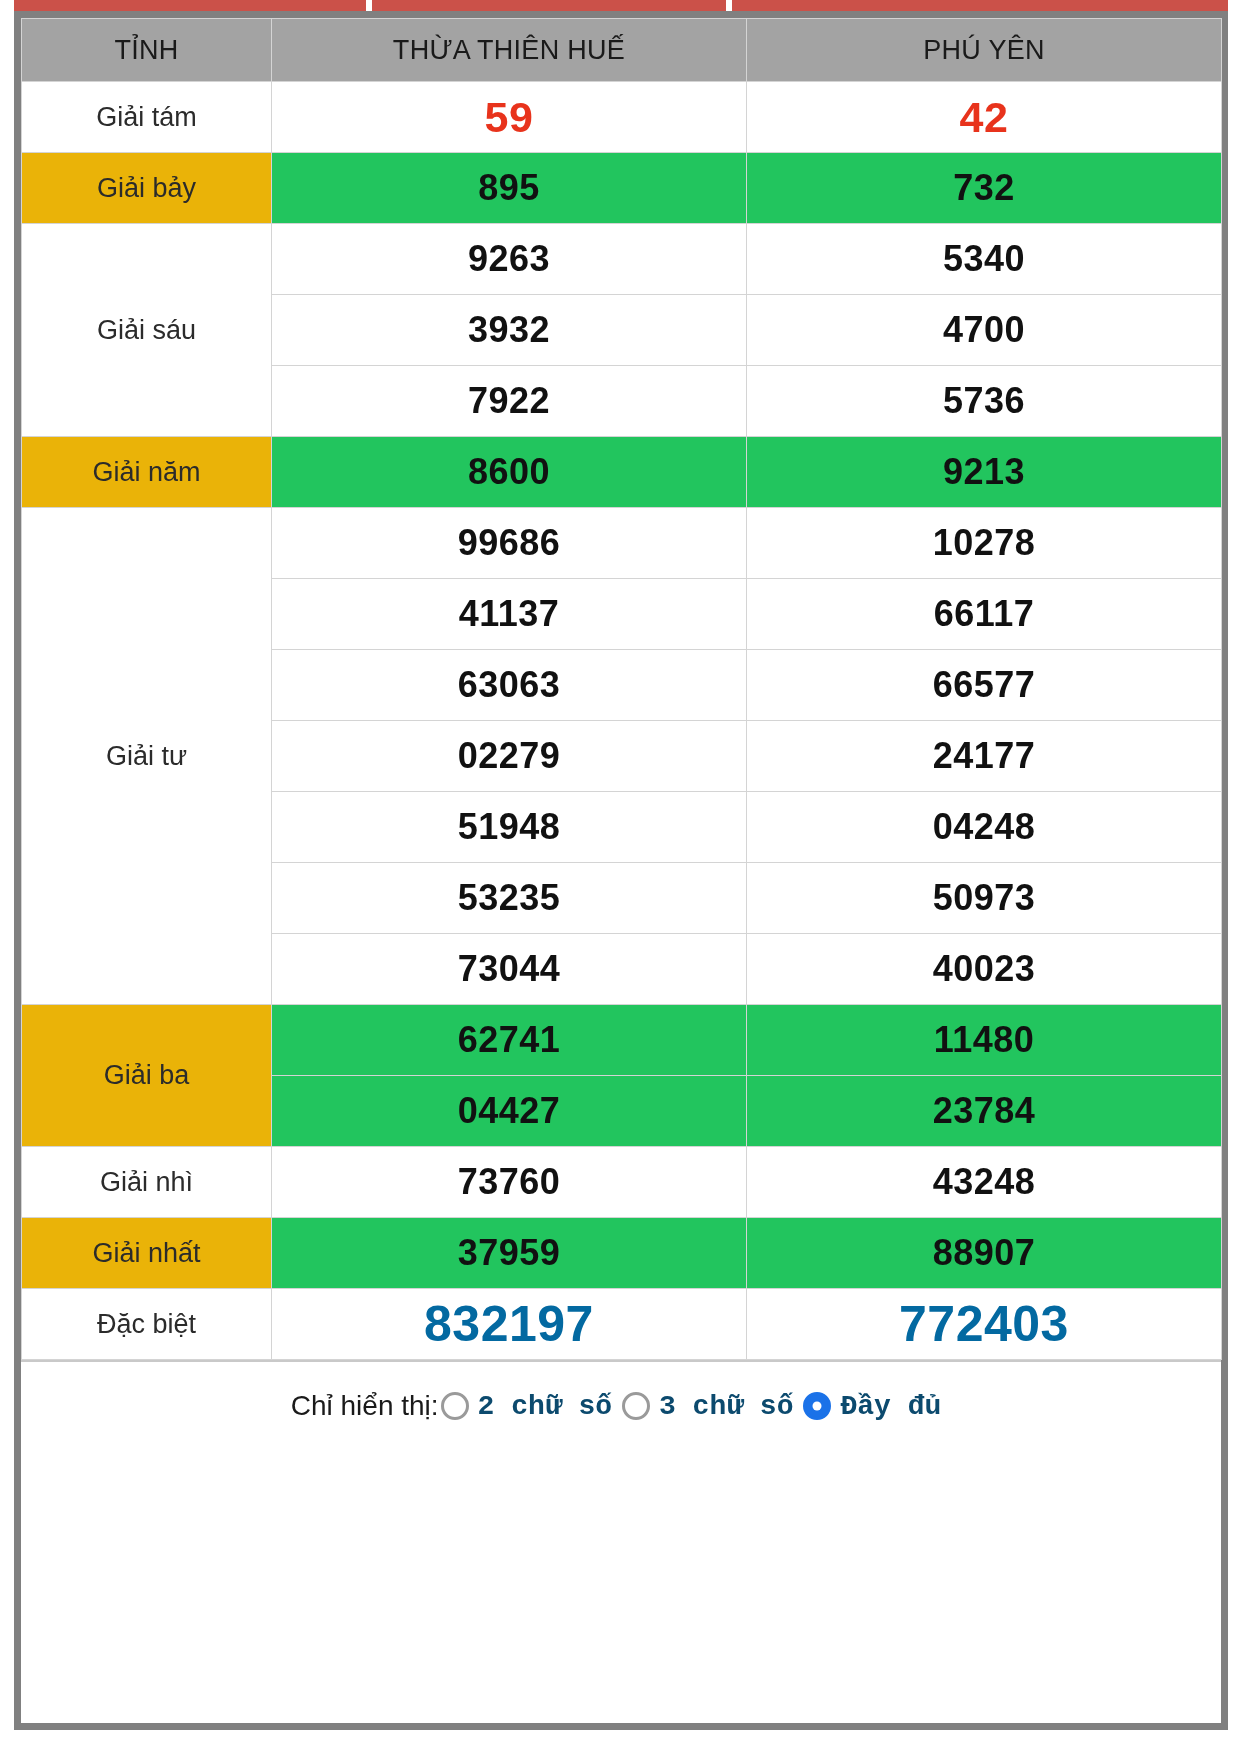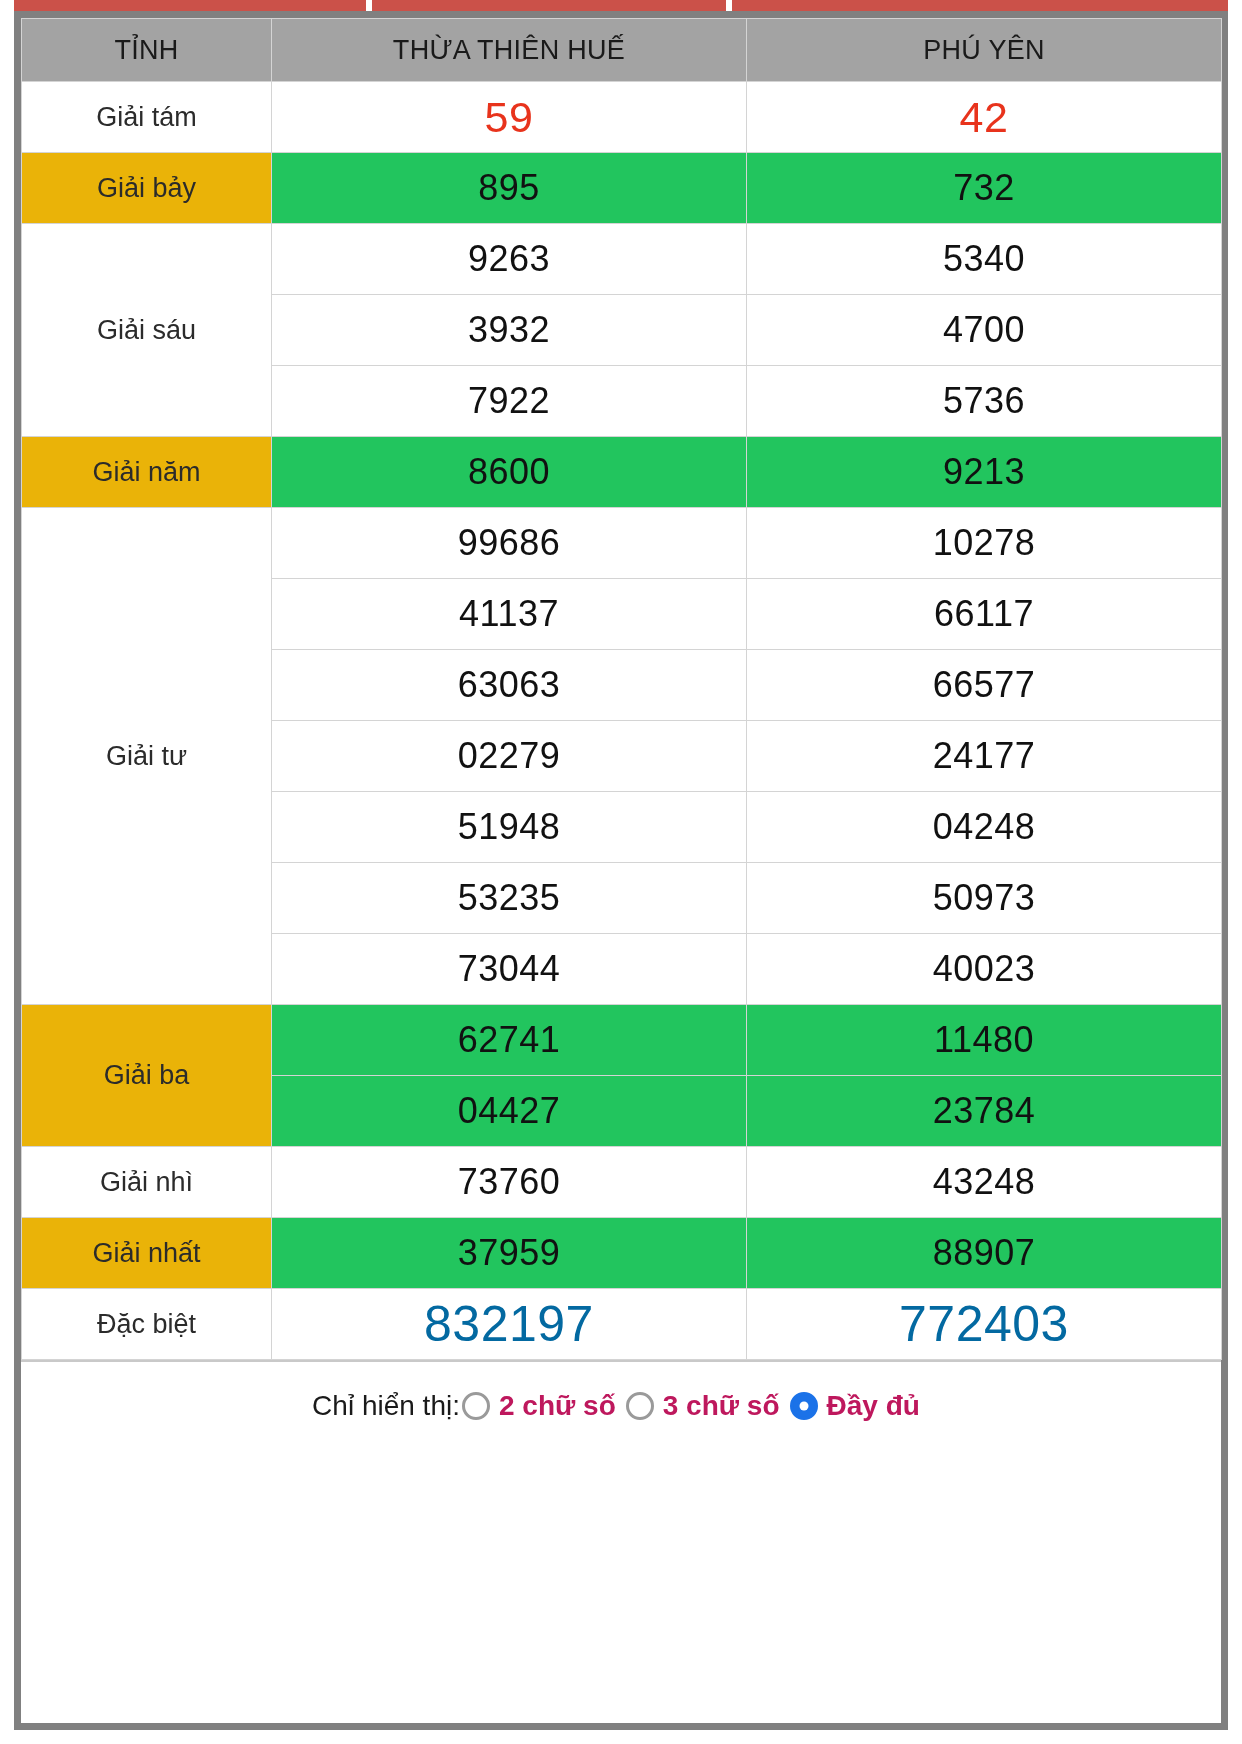--- a/index.html
+++ b/index.html
@@ -115,21 +115,21 @@
     height: 62px;
     letter-spacing: 0.3px;
   }
   td.prize-label {
     font-size: 27px;
     color: #2b2b2b;
     font-weight: normal;
   }
   td.num {
     font-size: 36px;
-    font-weight: normal;
+    font-weight: bold;
     color: #111111;
     height: 70px;
     letter-spacing: 0.5px;
     margin-top: 45px;
   }
   td.num.big-red {
     color: #e8331c;
     font-size: 43px;
   }
   td.num.xl-red {
@@ -183,22 +183,23 @@
     position: absolute;
     left: 50%; top: 50%;
     transform: translate(-50%, -50%);
     width: 9px; height: 9px;
     border-radius: 50%;
     background: #ffffff;
   }
   .radio-text {
     font-size: 28px;
     font-weight: bold;
-    color: #be185d;
+    color: #0c4a6e;
     white-space: nowrap;
+    font-family: Liberation Mono, monospace;
   }
 </style>
 </head>
 <body>
 
 <div id="page">
 
   <div class="topstrip">
     <div class="tab t1"></div>
     <div class="tab t2"></div>

